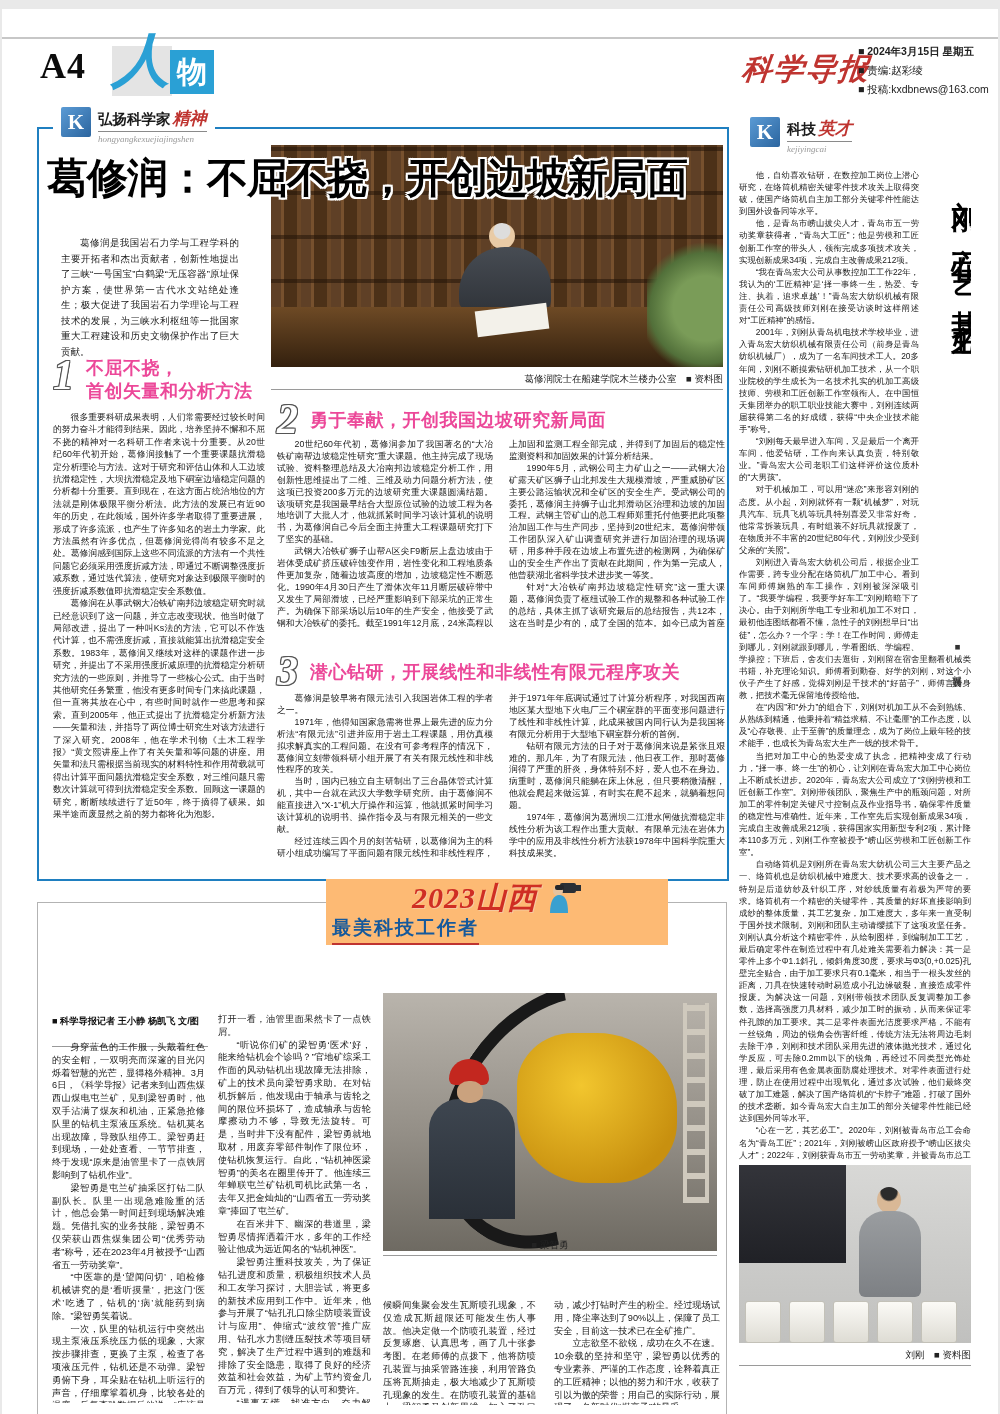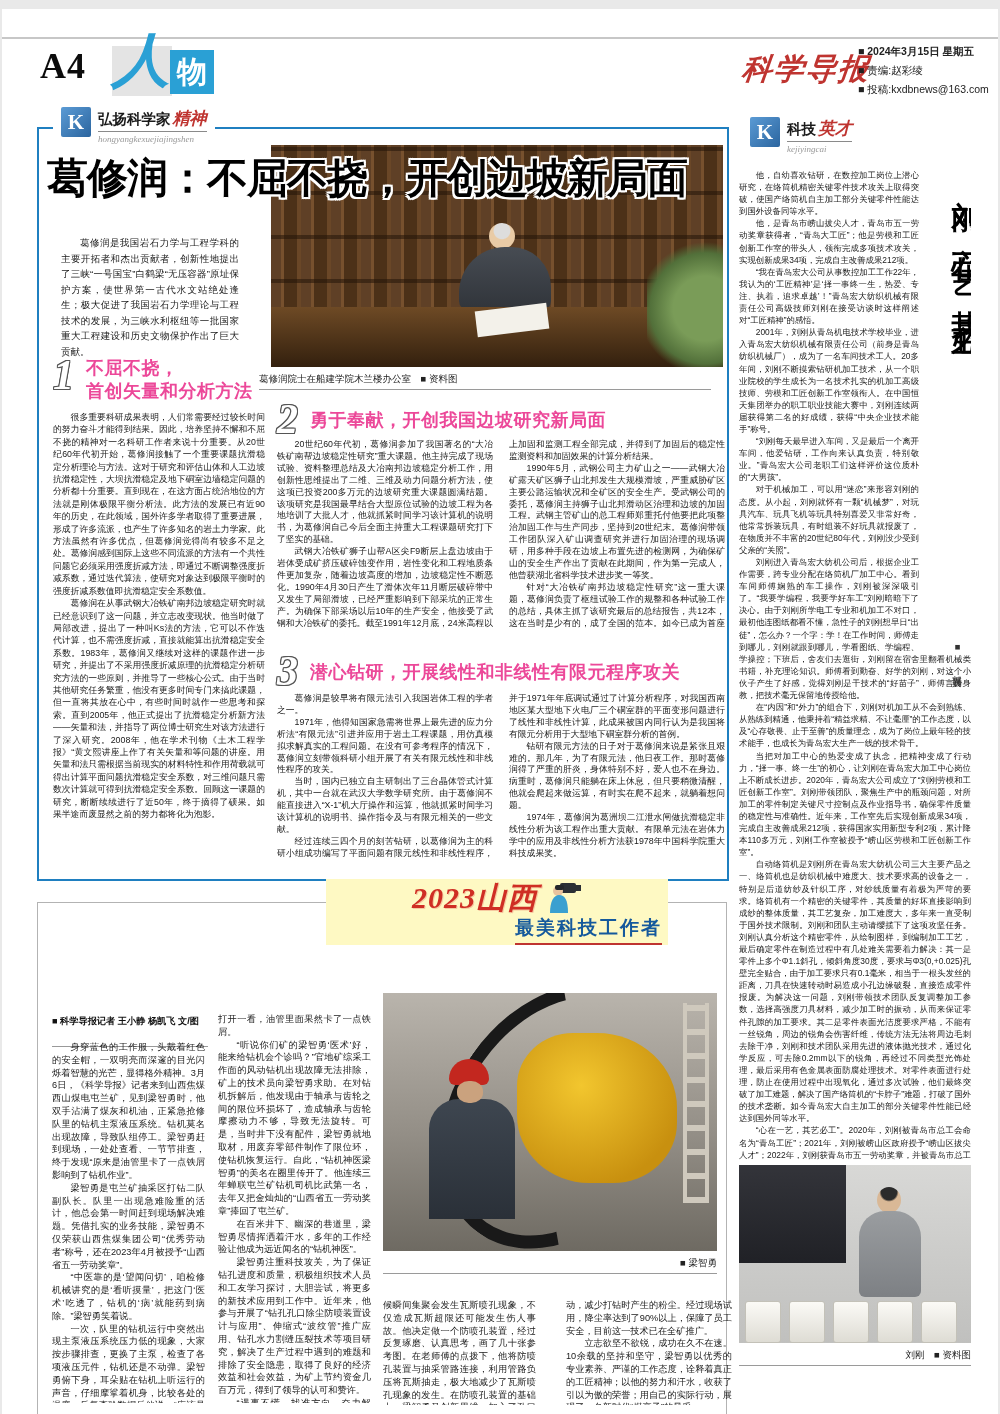--- a/index.html
+++ b/index.html
@@ -44,21 +44,21 @@
   .ph-head{position:absolute;left:38px;top:0;width:26px;height:26px;border-radius:50%;
            background:radial-gradient(circle at 50% 30%,#ddd 0 35%,#e9cba6 40%);}
   .ph-bodyshape{position:absolute;left:8px;top:24px;width:92px;height:64px;border-radius:46px 40px 10px 10px;
                 background:linear-gradient(#474c53,#30343a);}
   .ph-desk{position:absolute;left:0;bottom:0;width:100%;height:60px;background:linear-gradient(#6e4a25,#33200e);}
   .ph-paper{position:absolute;left:205px;bottom:34px;width:72px;height:26px;background:#f3f1ea;transform:rotate(-7deg);}
   .ph-plant{position:absolute;right:-14px;bottom:0;width:90px;height:130px;
             background:radial-gradient(circle at 65% 55%,#7a9c58 0 35%,#52703a 60%,transparent 72%);}
   .caption{font-size:9.5px;color:#222;}
   .cap-rule{border-bottom:1px solid #9a9a9a;padding-bottom:3px;}
-  .cap1{position:absolute;left:220px;top:244px;width:452px;}
+  .cap1{position:absolute;left:232px;top:244px;width:452px;text-align:right;}
   .ge-intro{position:absolute;left:22px;top:106px;width:178px;font-size:9.5px;line-height:15.5px;
             text-align:justify;color:#1a1a1a;}
   .ge-intro p{margin:0;text-indent:2em;}
   .sec-head{position:absolute;display:flex;align-items:flex-start;z-index:2;}
   .sec-num{font-family:"Liberation Serif",serif;font-style:italic;font-size:42px;font-weight:bold;
            color:#fff;line-height:.9;margin-right:12px;
            text-shadow:-1px 0 #555,1px 0 #555,0 -1px #555,0 1px #555,-1px -1px #555,1px -1px #555,-1px 1px #555,1px 1px #555;}
   .sec-title{font-size:18px;font-weight:900;color:#ec4899;line-height:1.25;letter-spacing:.5px;}
   .sh1{left:14px;top:228px;}
   .sh2{left:238px;top:272px;}
@@ -83,51 +83,51 @@
   .ph3-head{position:absolute;left:20px;top:0;width:24px;height:26px;border-radius:50%;
             background:radial-gradient(circle at 50% 20%,#2b2b2b 0 32%,#d9b896 40%);}
   .ph3-torso{position:absolute;left:2px;top:24px;width:62px;height:86px;border-radius:26px 26px 6px 6px;
              background:linear-gradient(#9a9da0,#7d8084);}
   .ph3-spools{position:absolute;left:0;bottom:0;width:100%;height:46px;display:flex;gap:8px;
               align-items:flex-end;padding:0 6px;}
   .spool{width:34px;height:40px;background:linear-gradient(#fbfaf6,#dedcd4);border:1px solid #c3c1b8;border-radius:3px;}
   .cap3{position:absolute;left:737px;top:1340px;width:232px;text-align:right;}
   
   .liang-box{position:absolute;left:35px;top:893px;width:688px;height:514px;border:1px solid #b3b3b3;}
-  .liang-logo{position:absolute;left:288px;top:-24px;width:330px;background:#fef9c3;text-align:right;padding:0 6px;}
+  .liang-logo{position:absolute;left:288px;top:-24px;width:330px;background:#fdba74;text-align:left;padding:0 6px;}
   .logo-row1{display:flex;align-items:flex-end;justify-content:center;gap:6px;}
   .logo-year{font-family:"Liberation Serif",serif;font-style:italic;font-weight:900;font-size:30px;
              color:#cf2e24;letter-spacing:1px;text-shadow:1px 1px 0 #f6c9a0;line-height:1;}
   .logo-sub{display:inline-block;font-size:19px;font-weight:900;color:#15599c;letter-spacing:2px;
             border-bottom:2px solid #bf3430;padding-bottom:2px;margin-top:2px;}
   .liang-headline{position:absolute;left:14px;top:56px;width:600px;font-size:30px;font-weight:900;
                   letter-spacing:-.5px;color:#000;}
   .liang-byline{position:absolute;left:14px;top:112px;width:156px;font-size:9.2px;font-weight:bold;
                 color:#111;border-bottom:1px solid #999;padding-bottom:18px;}
   .lcol{position:absolute;font-size:9.2px;line-height:12.8px;text-align:justify;color:#191919;overflow:hidden;}
   .lcol p{margin:0;text-indent:2em;}
   .lcol p.cont{text-indent:0;}
   .lcol1{left:14px;top:138px;width:153px;height:362px;}
   .lcol2{left:180px;top:110px;width:153px;height:390px;}
   .lcol3{left:345px;top:396px;width:153px;height:106px;}
-  .lcol4{left:528px;top:396px;width:166px;height:106px;}
+  .lcol4{left:516px;top:396px;width:166px;height:106px;}
   .photo-liang{left:345px;top:90px;width:334px;height:258px;
                background:linear-gradient(180deg,#b9b4ac,#938e86 55%,#6e6a62);}
   .ph2-machine{position:absolute;right:40px;top:40px;width:160px;height:150px;border-radius:35% 50% 40% 45%;
                background:radial-gradient(circle at 40% 35%,#f2c62e,#c8900f 75%);}
   .ph2-hose{position:absolute;left:70px;top:-20px;width:190px;height:260px;border:13px solid #191919;
             border-radius:50%;border-top-color:transparent;border-right-color:transparent;transform:rotate(35deg);}
   .ph2-helmet{position:absolute;left:66px;top:66px;width:40px;height:26px;border-radius:20px 20px 6px 6px;background:#c3271f;}
   .ph2-face{position:absolute;left:74px;top:88px;width:26px;height:22px;border-radius:45%;background:#caa27e;}
   .ph2-body{position:absolute;left:46px;top:106px;width:86px;height:120px;border-radius:30px 30px 0 0;
             background:linear-gradient(#3e4650,#2a3038);}
   .ph2-ladder{position:absolute;right:8px;top:10px;width:26px;height:200px;
               background:repeating-linear-gradient(0deg,#cfc9bd 0 6px,transparent 6px 24px),
                          linear-gradient(90deg,#cfc9bd 0 4px,transparent 4px 22px,#cfc9bd 22px 26px);}
-  .cap2{position:absolute;left:345px;top:354px;width:334px;text-align:right;}
+  .cap2{position:absolute;left:345px;top:336px;width:334px;text-align:center;}
   .bottom-strip{position:absolute;left:0;top:1406px;width:1000px;height:8px;background:#d9d9d9;}
 </style>
 </head>
 <body>
 
 <div class="page">
 
   <div class="top-rule"></div>
   <div class="page-num">A4</div>
   <div class="section-box">

